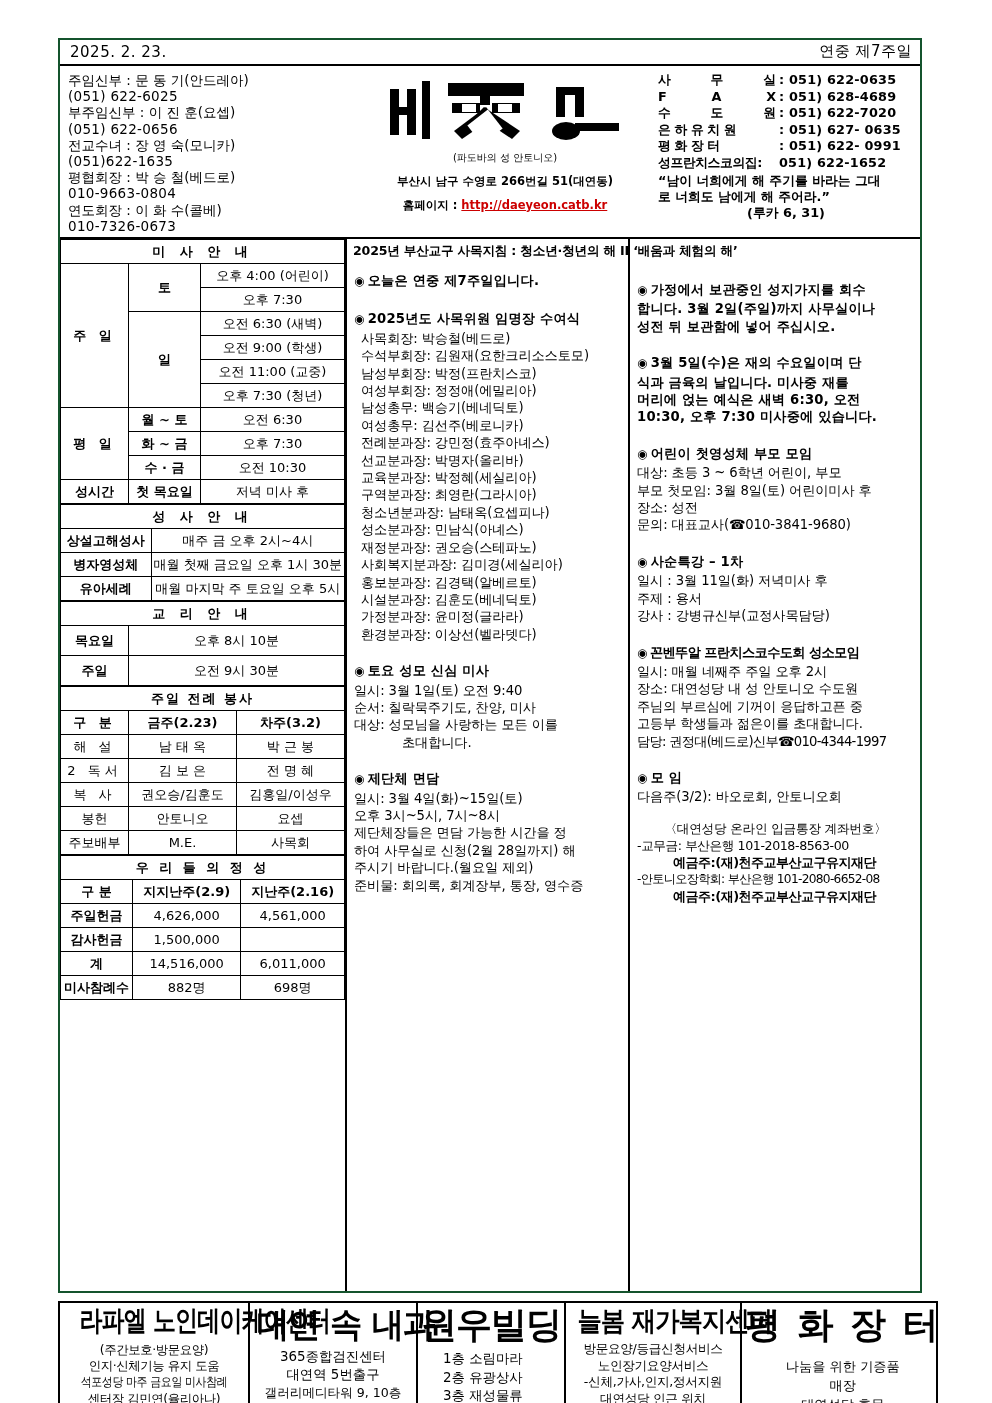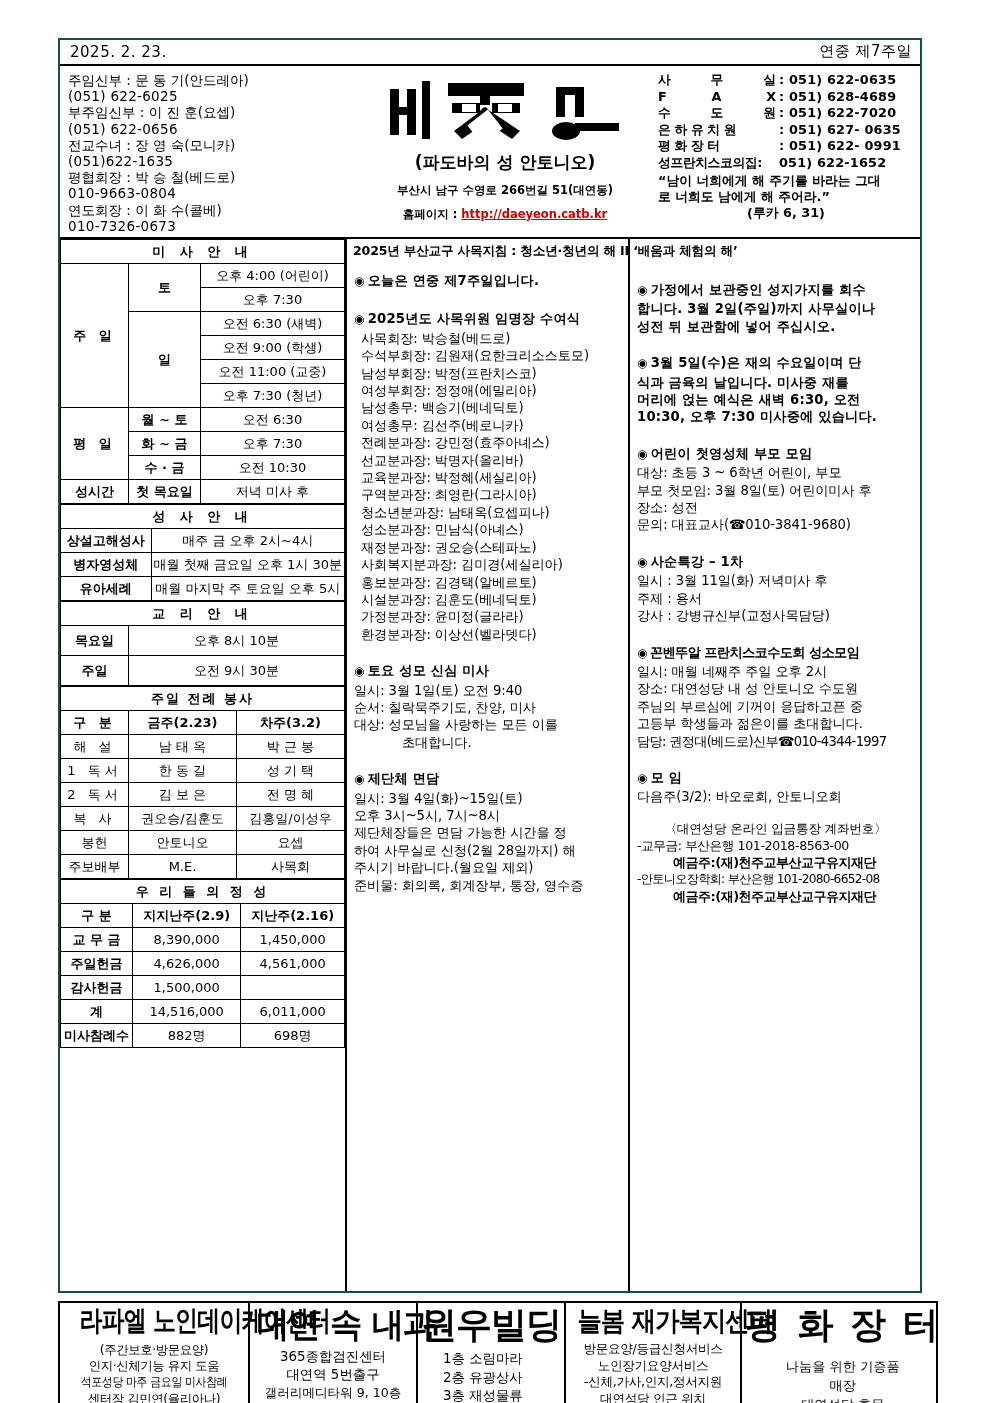--- a/index.html
+++ b/index.html
@@ -55,21 +55,21 @@
   .mh-left .role { display: inline-block; }
   .mh-left .tel { text-align: left; padding-right: 22px; letter-spacing: .3px;}
   .mh-mid {
     width: 290px;
     text-align: center;
     padding-top: 6px;
     position: relative;
   }
   .logo-wrap { height: 78px; display:flex; align-items:center; justify-content:center; }
   .logo-svg { display:block; }
-  .mh-mid .sub1 { font-size: 17px; font-weight: bold; margin-top: 1px;}
+  .mh-mid .sub1 { font-size: 10px; font-weight: normal; margin-top: 1px;}
   .mh-mid .sub2 { font-size: 11.5px; font-weight: bold; margin-top: 9px;}
   .mh-mid .sub3 { font-size: 11.5px; font-weight: bold; margin-top: 9px;}
   .mh-mid .sub3 a { color: #cc0000; text-decoration: underline; }
   .mh-right {
     flex: 1;
     padding: 6px 6px 0 8px;
     font-size: 12.8px;
     line-height: 16.6px;
     font-weight: bold;
   }
@@ -395,25 +395,20 @@
           <td class="hdr noL spread" style="width:68px">구 분</td>
           <td class="hdr">금주(2.23)</td>
           <td class="hdr noR">차주(3.2)</td>
         </tr>
         <tr>
                 <td class="noL spread">해 설</td>
                 <td>남 태 옥</td>
                 <td class="noR">박 근 봉</td>
               </tr>
         <tr>
-                <td class="noL spread">1 독서</td>
-                <td>한 동 길</td>
-                <td class="noR">성 기 택</td>
-              </tr>
-        <tr>
                 <td class="noL spread">2 독서</td>
                 <td>김 보 은</td>
                 <td class="noR">전 명 혜</td>
               </tr>
         <tr>
                 <td class="noL spread">복 사</td>
                 <td>권오승/김훈도</td>
                 <td class="noR">김홍일/이성우</td>
               </tr>
         <tr>
@@ -432,25 +427,20 @@
       <table class="t">
         <tbody>
               <tr>
                 <td class="sect" colspan="3" style="letter-spacing:3px">우 리 들 의 정 성</td>
               </tr>
         <tr>
           <td class="hdr noL" style="width:72px">구     분</td>
           <td class="hdr">지지난주(2.9)</td>
           <td class="hdr noR">지난주(2.16)</td>
         </tr>
-        <tr>
-                <td class="noL hdr">교 무 금</td>
-                <td>8,390,000</td>
-                <td class="noR">1,450,000</td>
-              </tr>
         <tr>
                 <td class="noL hdr">주일헌금</td>
                 <td>4,626,000</td>
                 <td class="noR">4,561,000</td>
               </tr>
         <tr>
                 <td class="noL hdr">감사헌금</td>
                 <td>1,500,000</td>
                 <td class="noR"></td>
               </tr>

